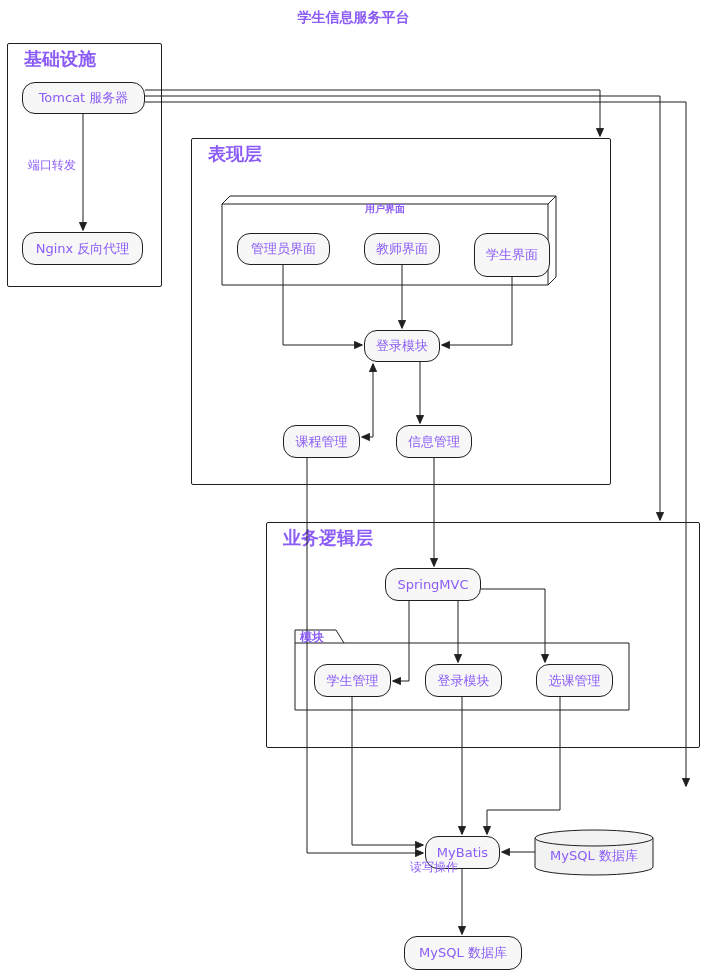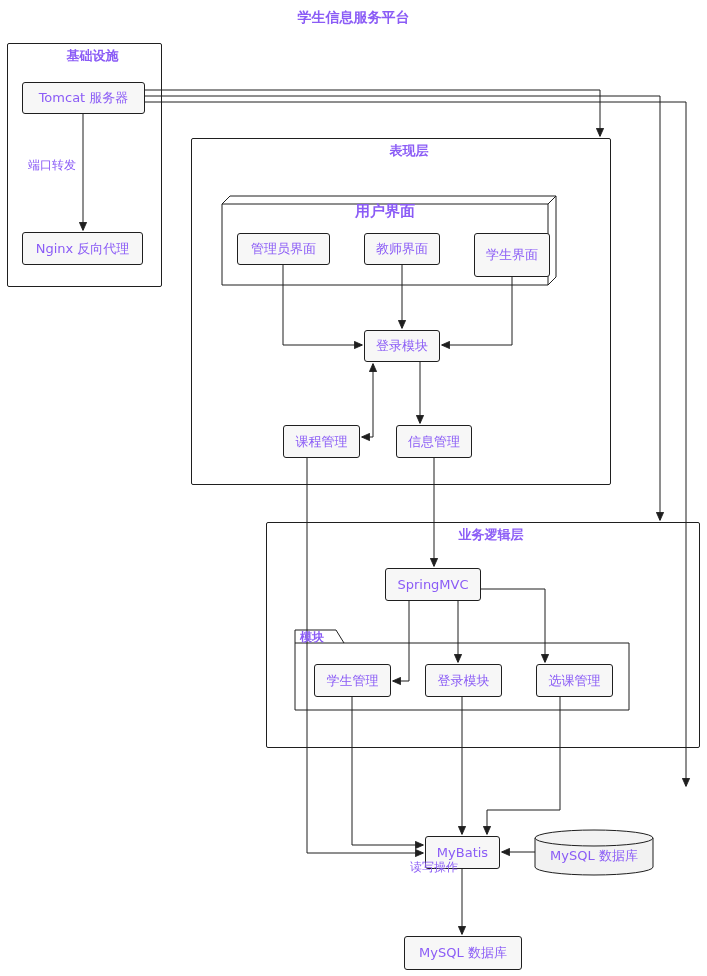--- a/index.html
+++ b/index.html
@@ -10,31 +10,31 @@
   }
   .title {
     position:absolute; left:0; top:9px; width:707px;
     text-align:center; font-size:14px; font-weight:bold;
   }
   .container {
     position:absolute; border:1px solid #1f1f1f; border-radius:2px;
     background:transparent;
   }
   .container > .clabel {
-    position:absolute; left:8px; top:3px; width:100%;
-    text-align:center; font-size:13px; font-weight:bold;
+    position:absolute; left:16px; top:3px; width:100%;
+    font-size:18px; font-weight:bold;
   }
   .node {
     position:absolute; box-sizing:border-box;
-    border:1px solid #1f1f1f; border-radius:3px; background:#f7f7f7;
+    border:1px solid #1f1f1f; border-radius:13px; background:#f7f7f7;
     display:flex; align-items:center; justify-content:center;
     font-size:13px; white-space:nowrap;
   }
   .shape-label {
-    position:absolute; font-size:15px; font-weight:bold; text-align:center;
+    position:absolute; font-size:10px; font-weight:bold; text-align:center;
     white-space:nowrap;
   }
   .cyl-label {
     position:absolute; font-size:13px; text-align:center; white-space:nowrap;
   }
   .edge-label {
     position:absolute; font-size:12px; white-space:nowrap;
   }
   svg.edges { position:absolute; left:0; top:0; }
   svg.edges path, svg.edges polygon, svg.edges ellipse {

